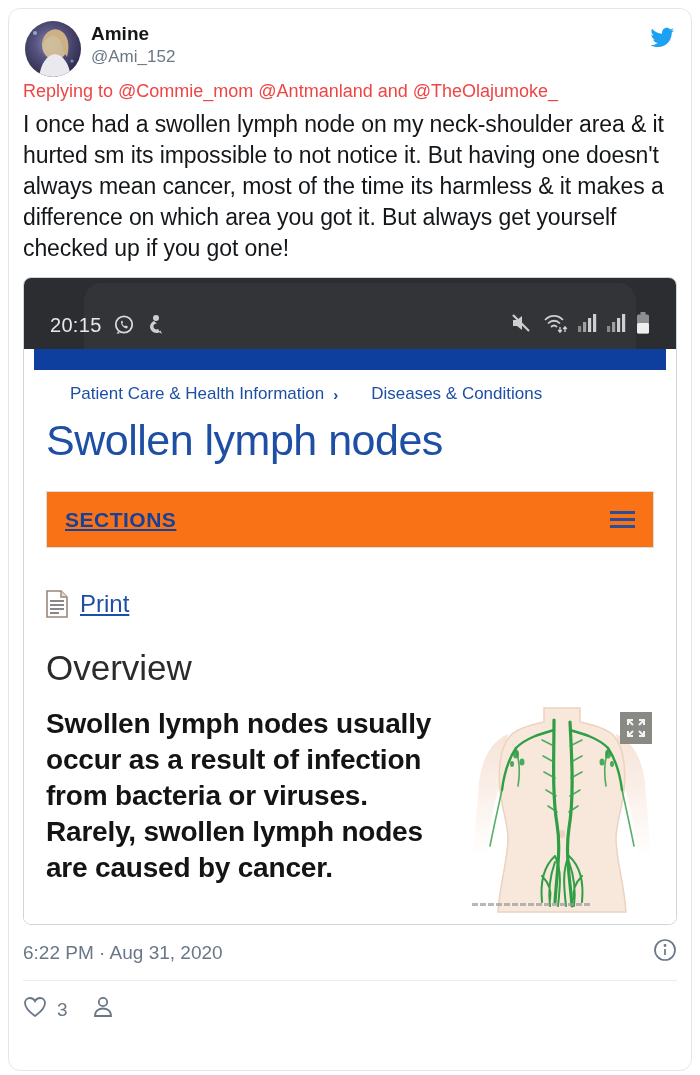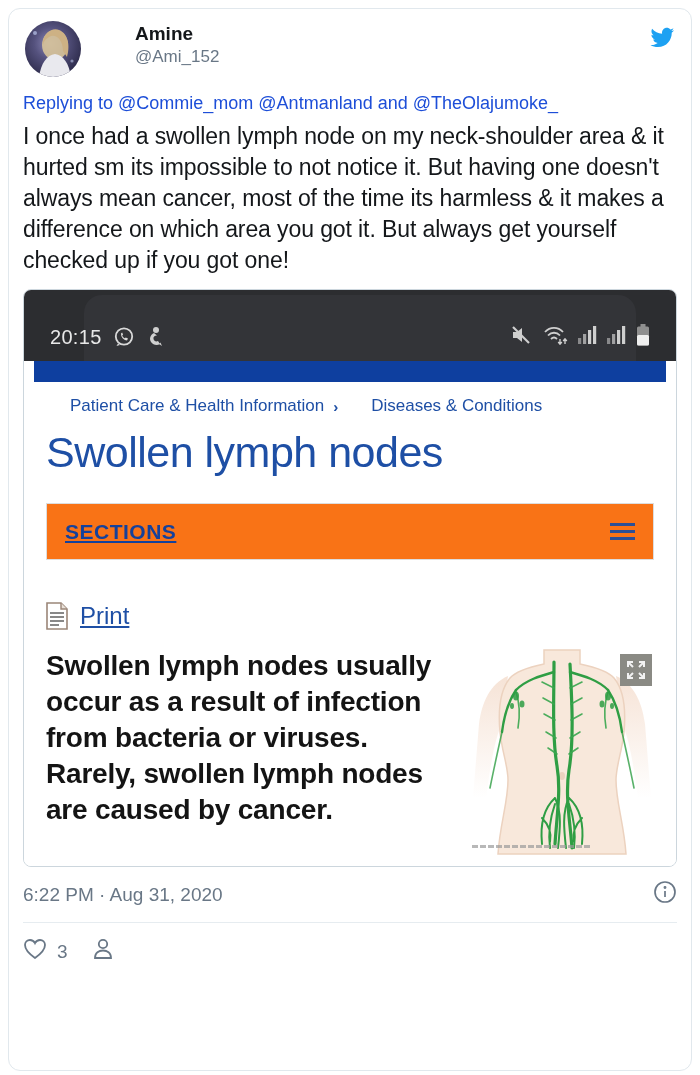--- a/index.html
+++ b/index.html
@@ -6,33 +6,33 @@
   html,body { width:700px; background:#fff; font-family:"Liberation Sans", sans-serif; }
   .page { width:700px; height:1075px; background:#fff; position:relative; }
 
   .tweet-card {
     position:absolute; left:8px; top:8px; width:684px; height:1063px;
     border:1px solid #e1e8ed; border-radius:12px; background:#fff;
     padding:10px 14px 0 14px; overflow:hidden;
   }
 
   
-  .hdr { display:flex; align-items:flex-start;gap:44px; }
+  .hdr { display:flex; align-items:flex-start; }
   .avatar {
     width:56px; height:56px; border-radius:50%; margin:2px 0 0 2px; overflow:hidden;
     background:radial-gradient(circle at 45% 40%, #8c88b8 0%, #55527e 35%, #2e2c4c 75%, #232138 100%);
     position:relative; flex:none;
   }
   .avatar svg { position:absolute; inset:0; }
   .hdr-names { margin-left:10px; padding-top:4px; }
   .name { font-size:19px; font-weight:bold; color:#14171a; line-height:1.2; }
   .handle { font-size:17px; color:#697786; line-height:1.35; }
   .bird { margin-left:auto; margin-top:6px; width:30px; height:25px; flex:none; }
 
-  .replying { margin-top:16px; font-size:18px; color:#1d4ed8; }
+  .replying { margin-top:4px; font-size:18px; color:#ef4444; }
   .tweet-text { margin-top:7px; font-size:23px; line-height:31px; color:#14171a; letter-spacing:-0.1px; }
 
   
   .media-card {
     margin-top:13px; border:1px solid #ccd6dd; border-radius:8px; overflow:hidden;
     background:#fff;
   }
   .statusbar { background:#2c2d30; height:71px; position:relative; }
   .statusbar .appwin {
     position:absolute; left:60px; right:40px; top:5px; bottom:0;
@@ -204,20 +204,21 @@
             <g stroke="#6b6b6b" stroke-width="1.6">
               <line x1="4" y1="11" x2="18" y2="11"></line>
               <line x1="4" y1="15" x2="18" y2="15"></line>
               <line x1="4" y1="19" x2="18" y2="19"></line>
               <line x1="4" y1="23" x2="13" y2="23"></line>
             </g>
           </svg>
           <span class="print-link">Print</span>
         </div>
 
+        <div class="ov-head">Overview</div>
 
         <div class="ov-body">
           <div class="ov-text">Swollen lymph nodes usually occur as a result of infection from bacteria or viruses. Rarely, swollen lymph nodes are caused by cancer.</div>
 
           <div class="fig">
             <svg class="torso" viewBox="0 0 184 208">
               <defs>
                 <linearGradient id="armfade" x1="0" y1="0" x2="0" y2="1">
                   <stop offset="0" stop-color="#f6e3d6"></stop>
                   <stop offset="1" stop-color="#f6e3d6" stop-opacity="0"></stop>

